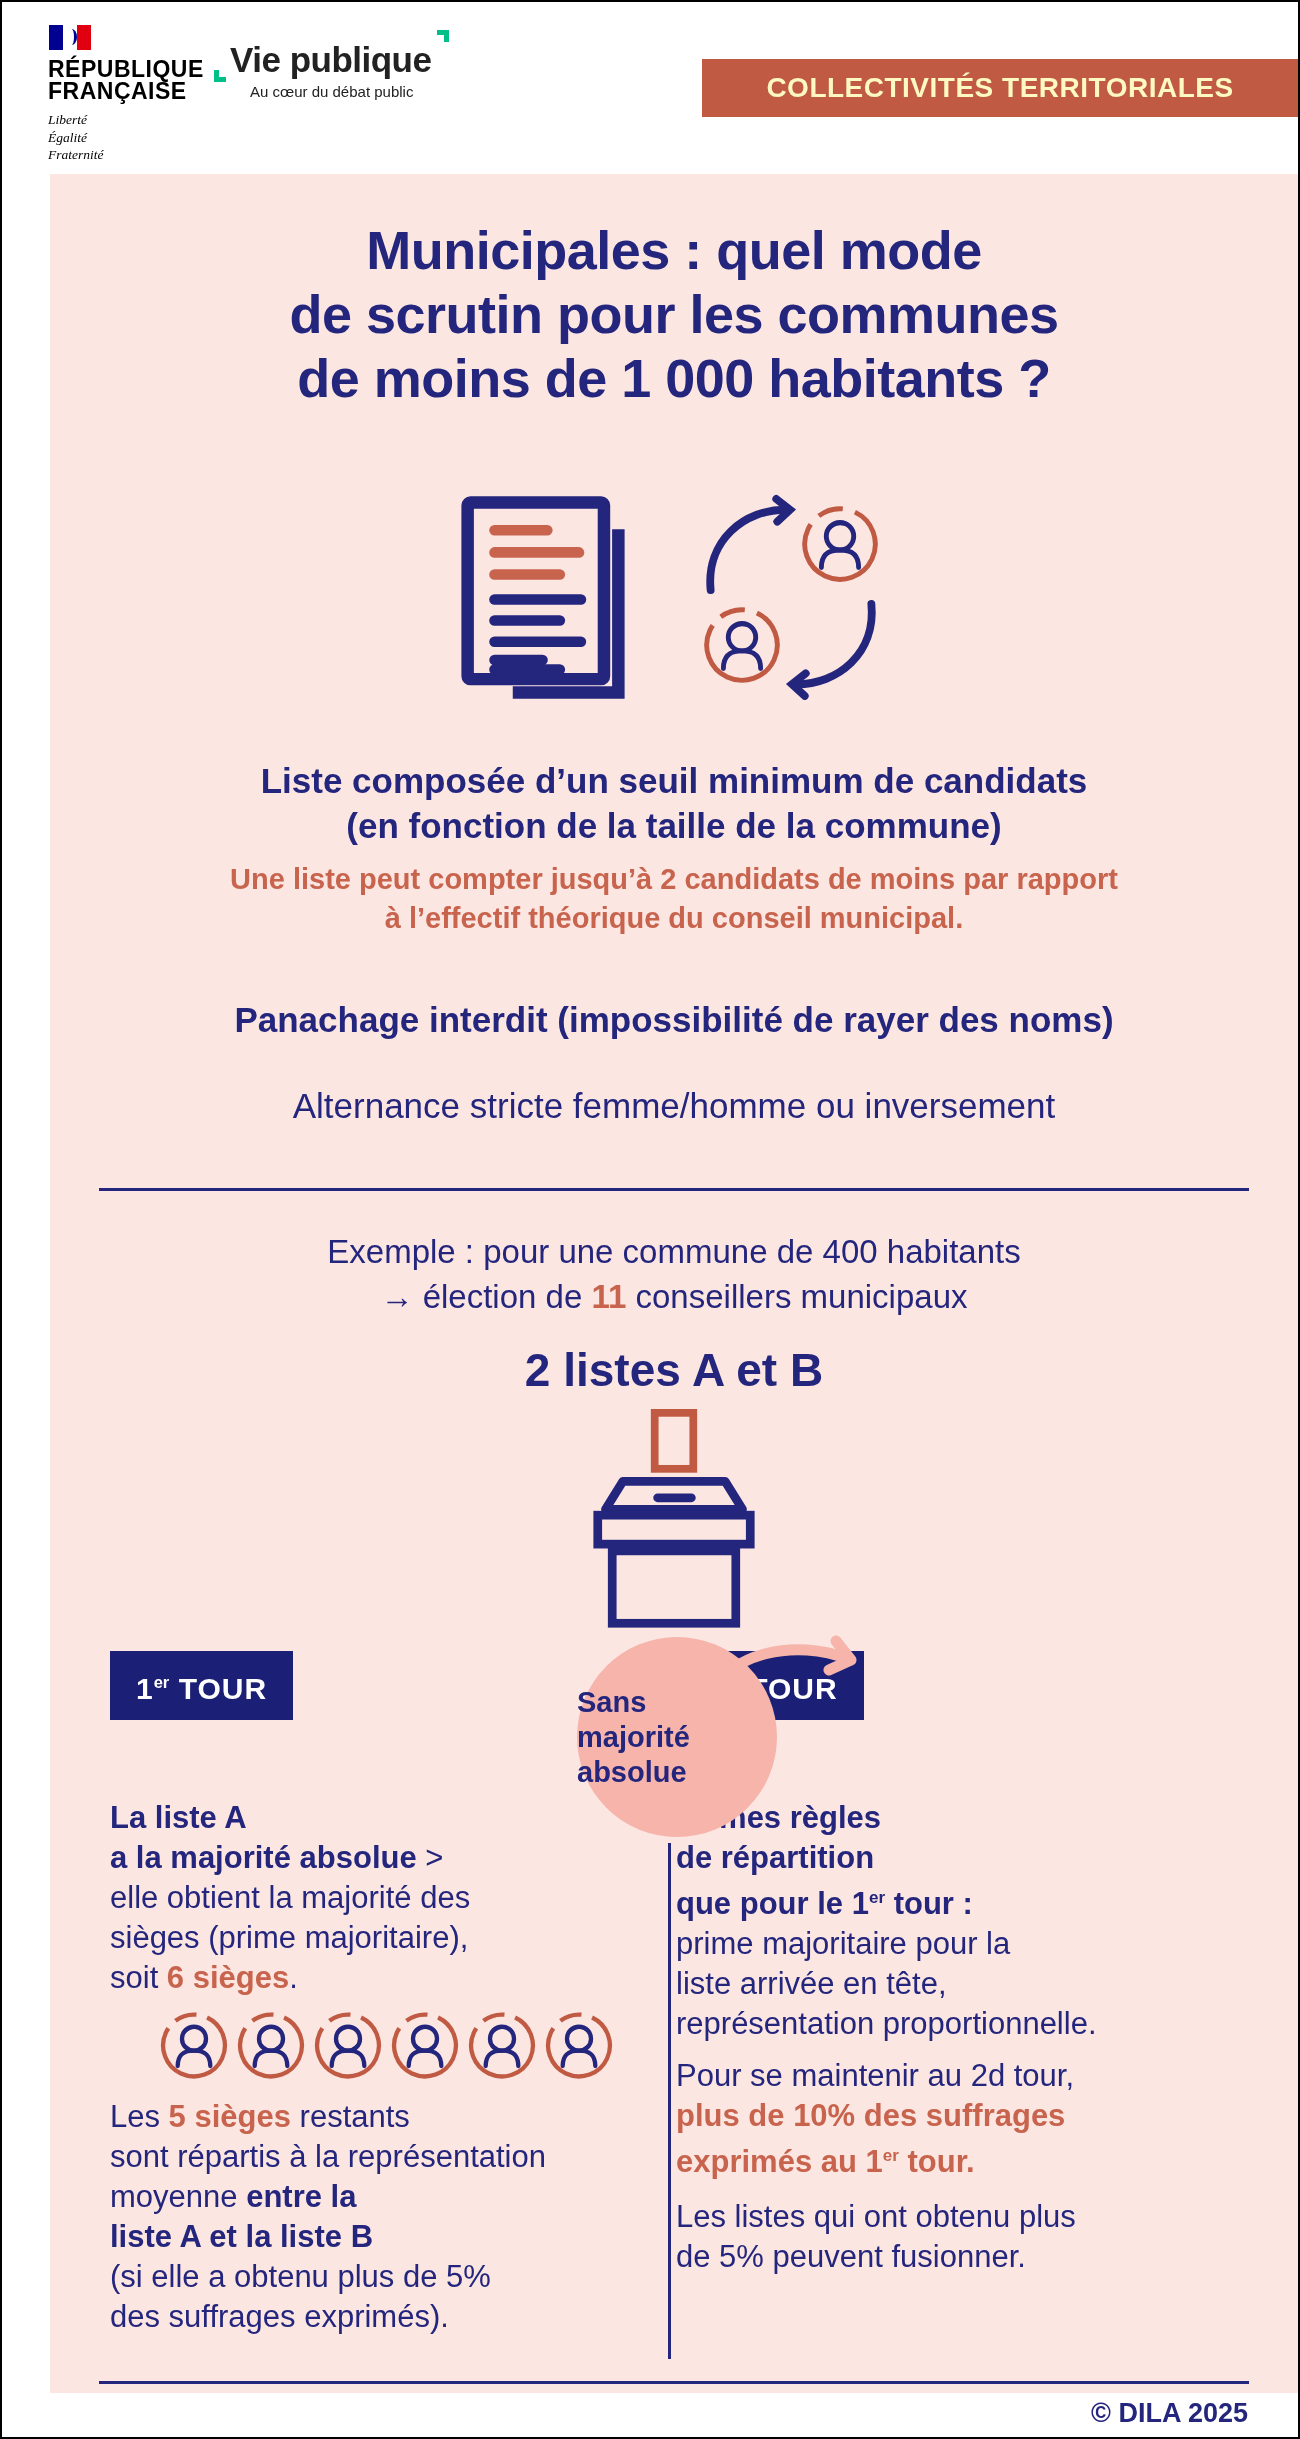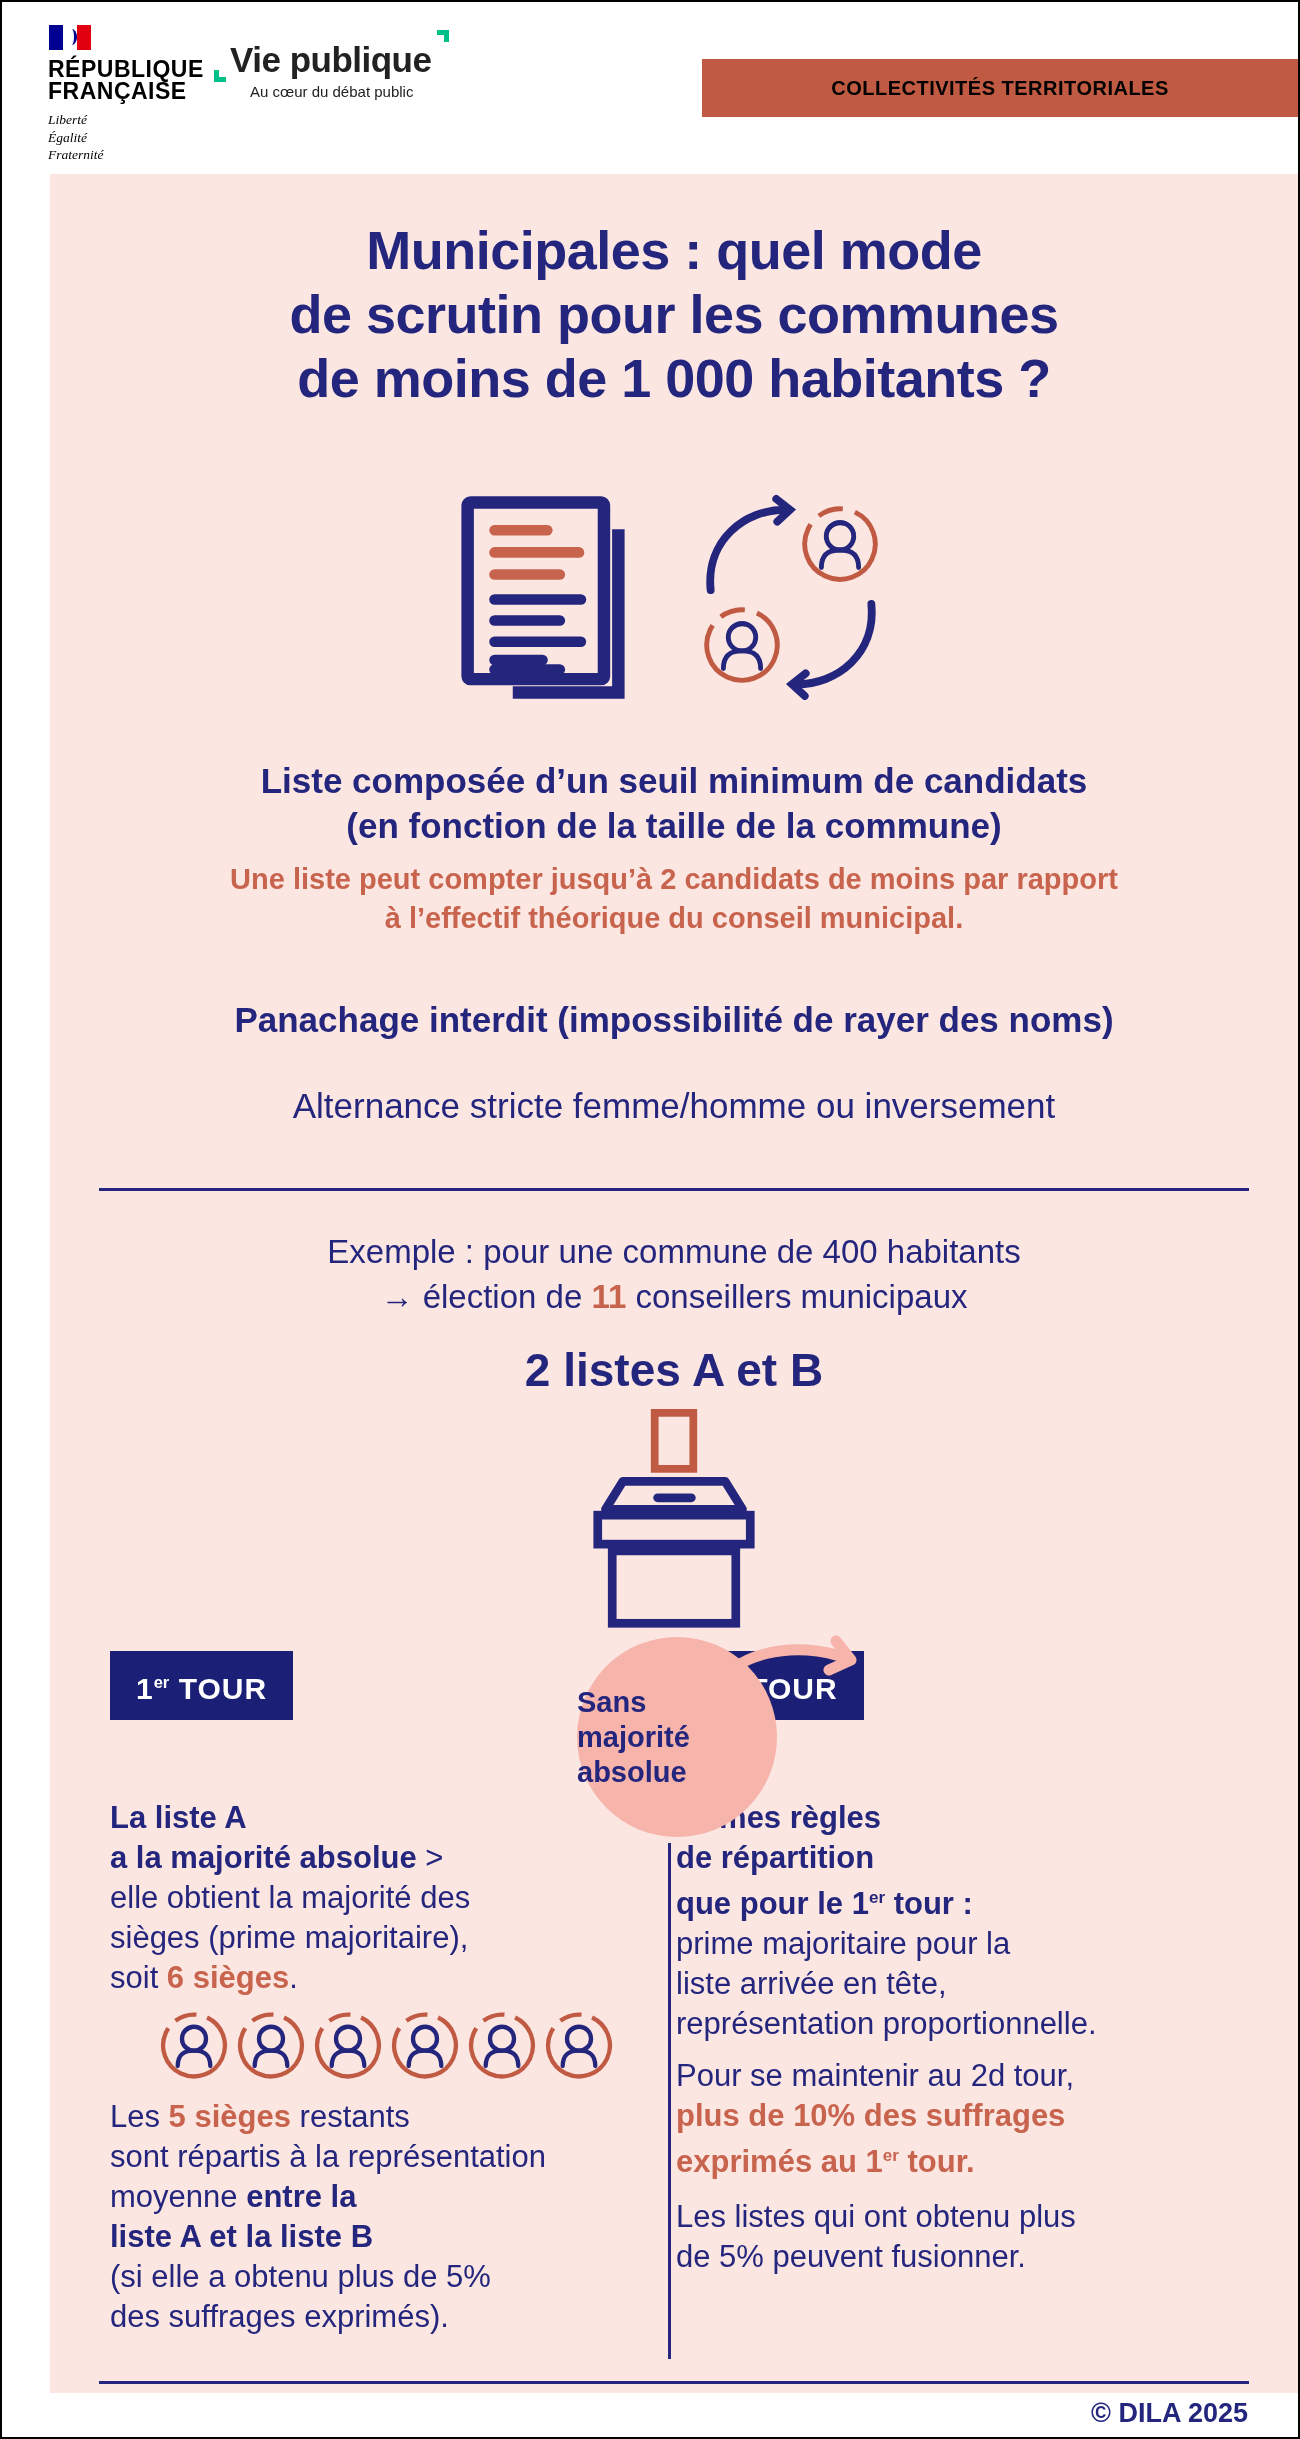--- a/index.html
+++ b/index.html
@@ -23,21 +23,21 @@
   .rf-flag .fw{flex:1;background:#fff;position:relative;}
   .rf-flag .fw::after{content:"";position:absolute;left:3px;top:4px;width:8px;height:16px;border-right:3px solid #000091;border-radius:0 60% 60% 0;}
   .rf-flag .fr{flex:1;background:#e1000f;}
   .rf-name{font-weight:800;font-size:23px;line-height:22px;letter-spacing:.5px;margin-top:7px;}
   .rf-motto{font-family:"Liberation Serif",serif;font-style:italic;font-size:13.5px;line-height:17.5px;margin-top:9px;}
   .vp{position:absolute;left:214px;top:36px;text-align:center;color:#222;}
   .vp-brand{display:inline-block;position:relative;font-size:35px;font-weight:800;letter-spacing:-0.5px;padding:2px 16px 0 14px;}
   .vp-bl{position:absolute;left:-2px;bottom:-2px;width:12px;height:12px;border-left:5px solid var(--green);border-bottom:5px solid var(--green);}
   .vp-br{position:absolute;right:-2px;top:-8px;width:12px;height:12px;border-right:5px solid var(--green);border-top:5px solid var(--green);}
   .vp-tag{font-size:15px;font-weight:500;margin-top:3px;}
-  .badge-cat{position:absolute;left:700px;right:0;top:57px;height:58px;background:var(--terra);color:#000000;font-weight:700;font-size:20px;letter-spacing:.5px;display:flex;align-items:center;justify-content:center;}
+  .badge-cat{position:absolute;left:700px;right:0;top:57px;height:58px;background:var(--terra);color:#fef9c3;font-weight:700;font-size:28px;letter-spacing:.5px;display:flex;align-items:center;justify-content:center;}
 
   
   .content{position:absolute;top:172px;left:48px;right:0;bottom:44px;background:var(--pink);text-align:center;color:var(--navy);}
 
   .title{padding-top:44px;font-size:54px;font-weight:800;line-height:64px;letter-spacing:-0.5px;}
   .title span{display:block;}
 
   .icons-row{margin-top:84px;display:flex;justify-content:center;align-items:flex-start;gap:66px;}
 
   .rule1{margin-top:52px;font-size:35px;font-weight:700;line-height:45px;}

